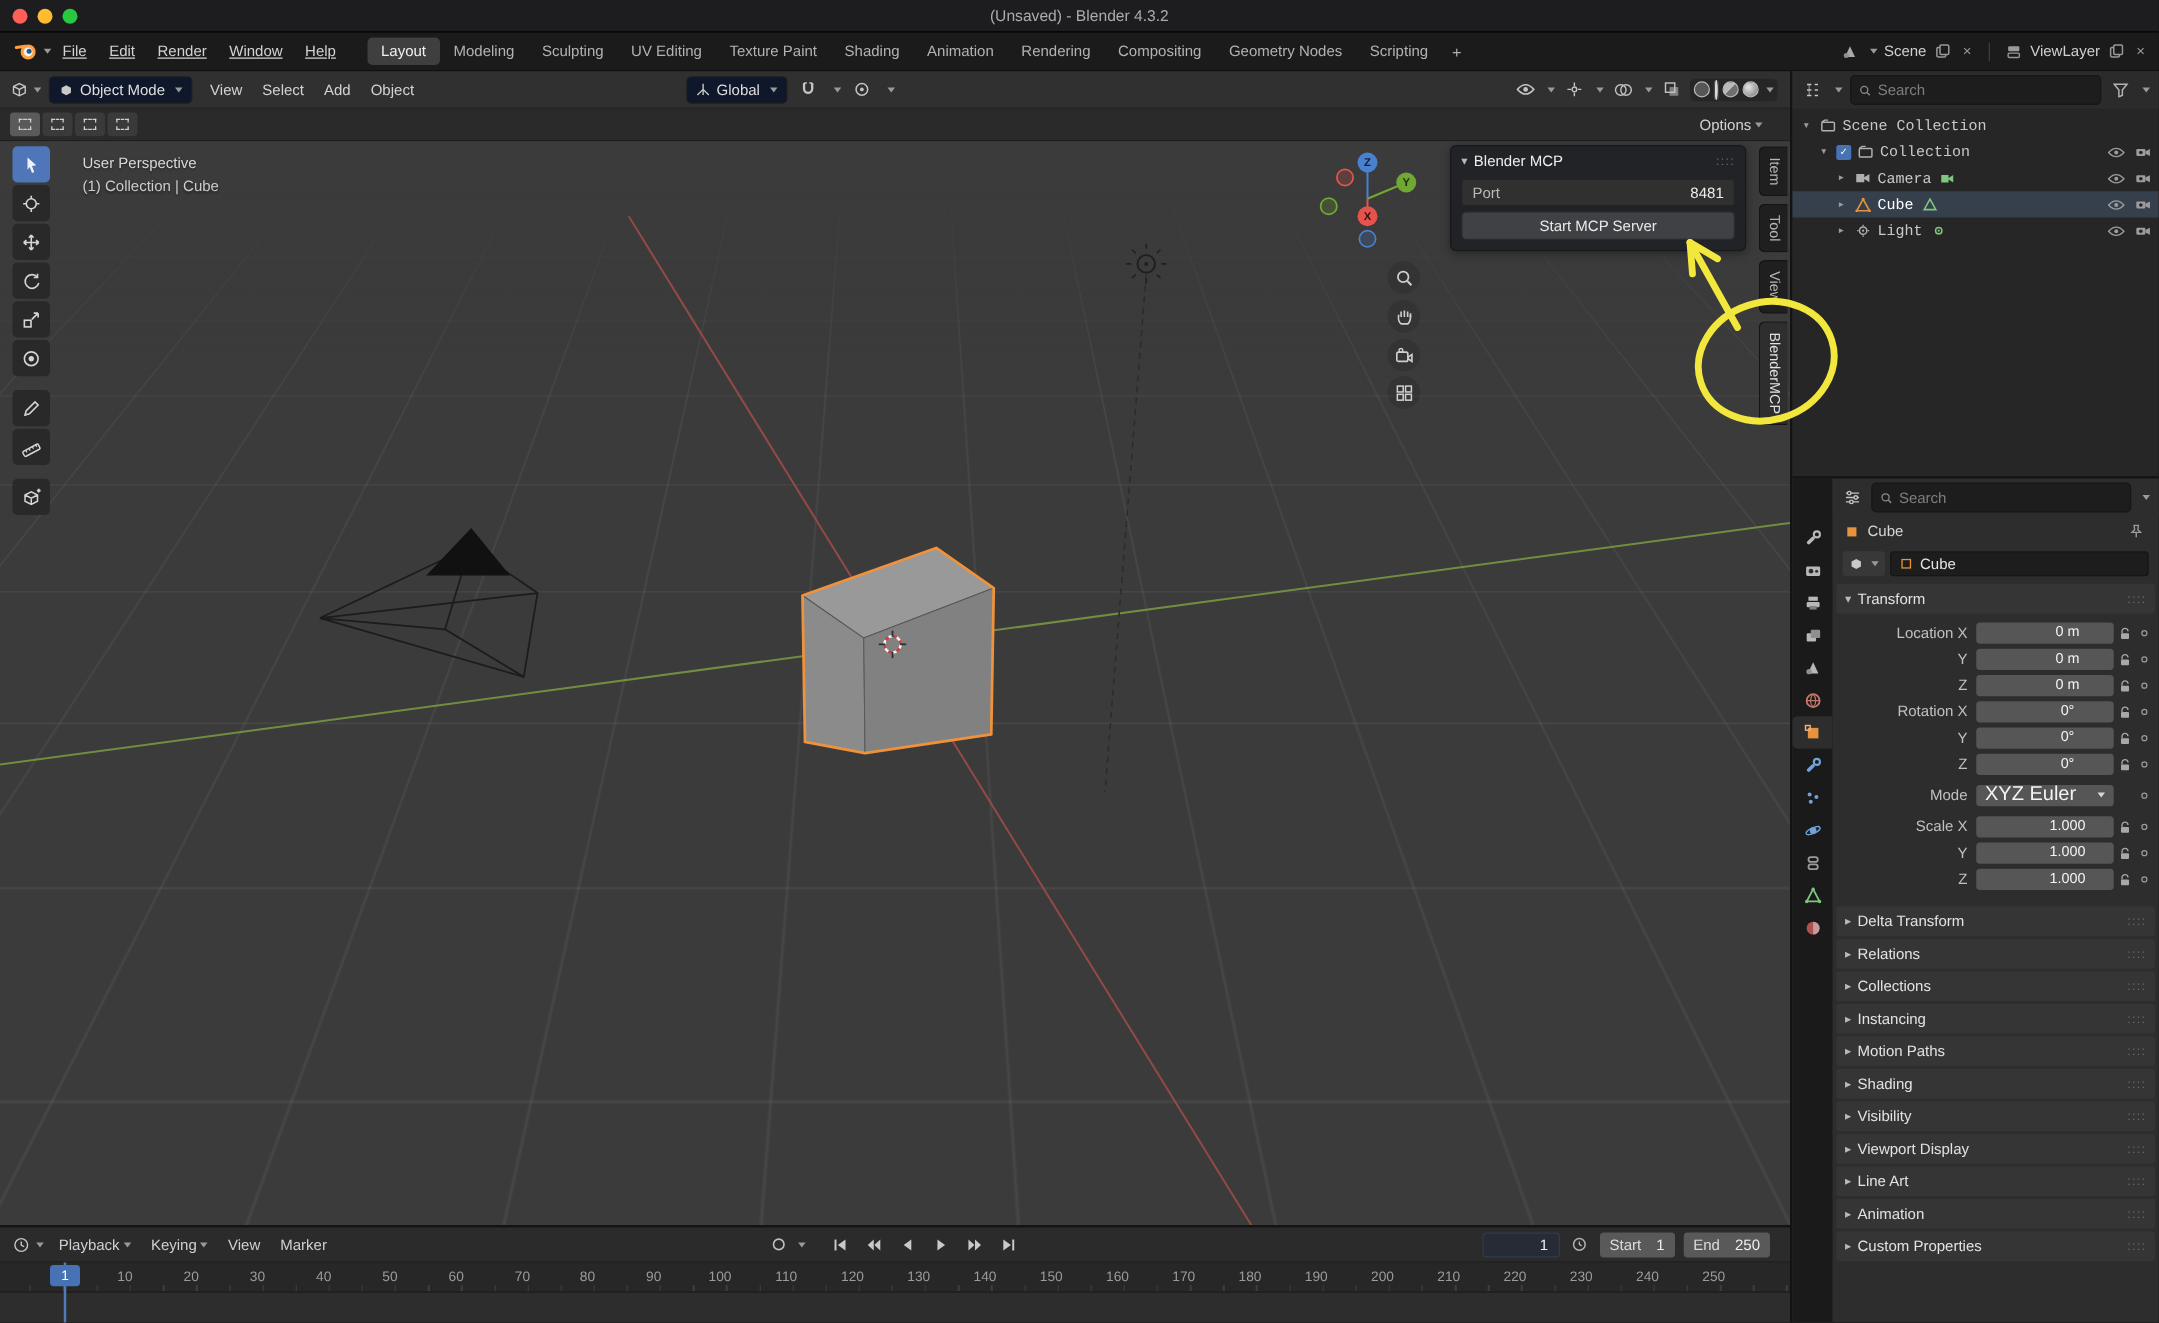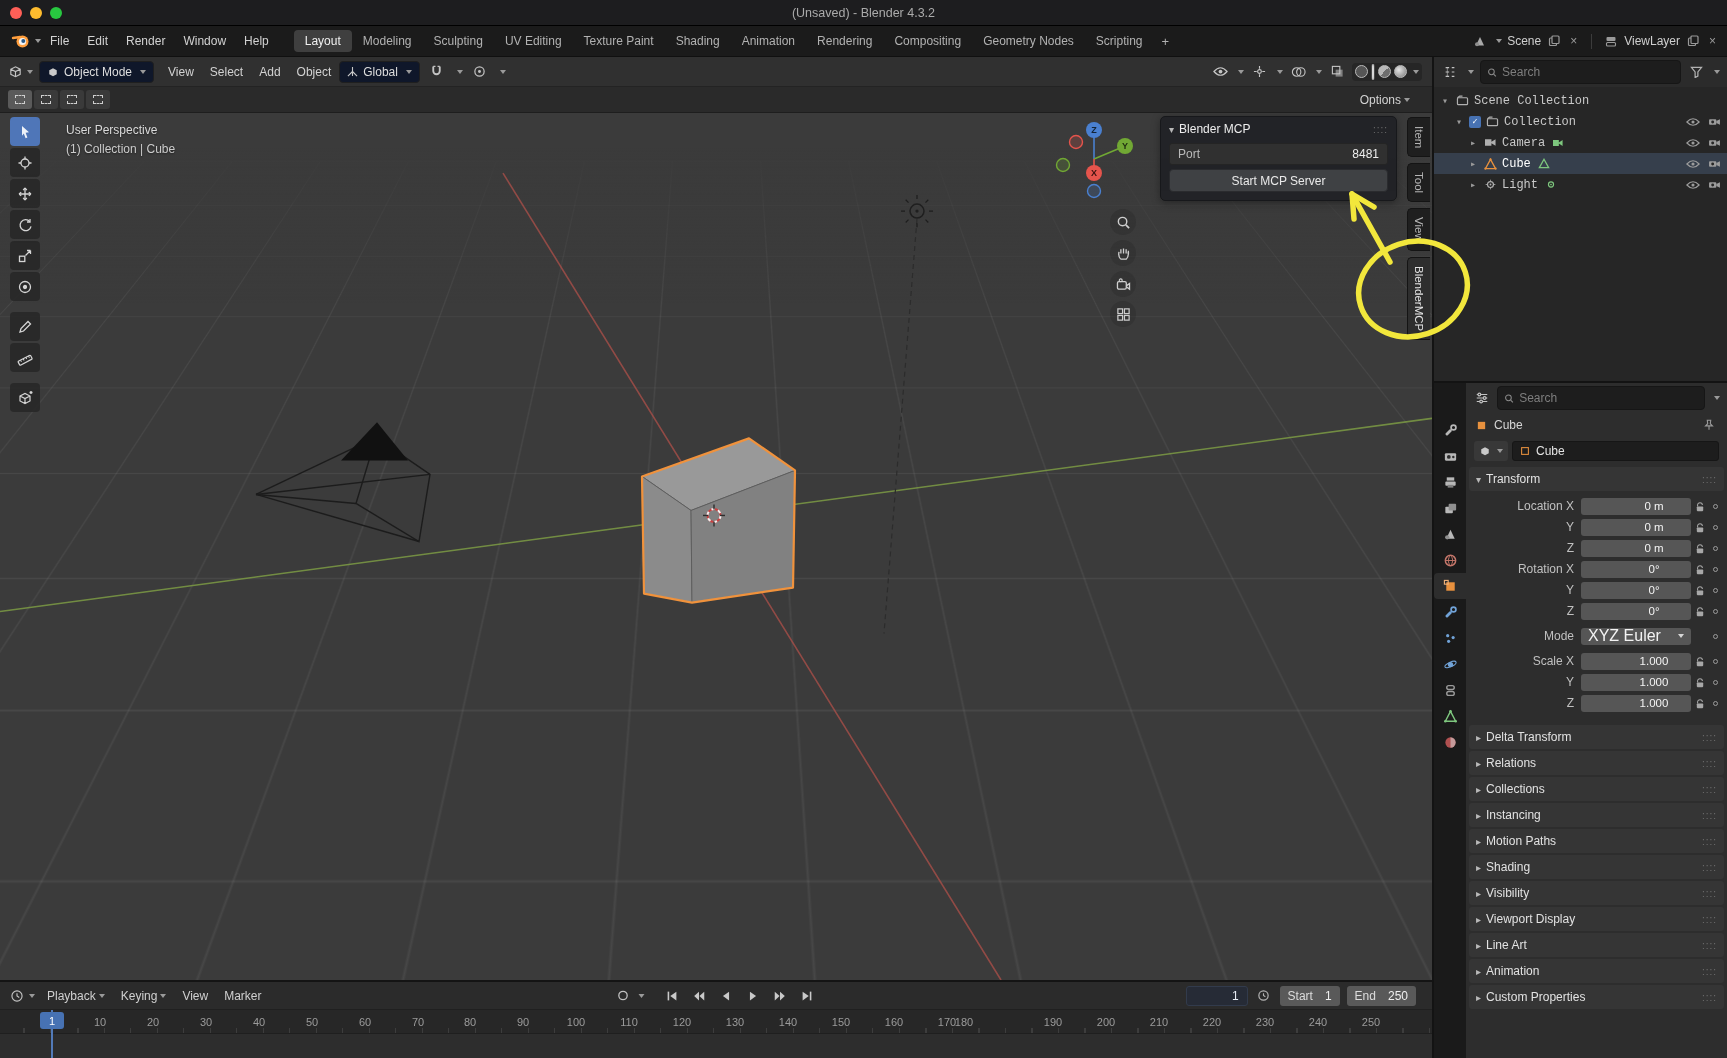--- a/index.html
+++ b/index.html
@@ -10,42 +10,42 @@
   
   .titlebar { height:26px; background:#1d1d1f; display:flex; align-items:center; position:relative; flex:0 0 auto; border-bottom:1px solid #000; }
   .lights { display:flex; gap:8px; margin-left:10px; }
   .light { width:12px; height:12px; border-radius:50%; }
   .light.r { background:#ff5f57; } .light.y { background:#febc2e; } .light.g { background:#28c840; }
   .win-title { position:absolute; left:0; right:0; text-align:center; color:#ababab; font-size:12.5px; pointer-events:none; }
 
   
   .menubar { height:31px; background:#1b1b1b; display:flex; align-items:center; padding:0 8px; flex:0 0 auto; border-bottom:1px solid #101010; }
   .blender-logo { width:24px; height:20px; display:flex; align-items:center; justify-content:center; }
-  .menu-item { padding:0 9px; line-height:22px; color:#d2d2d2; border-radius:3px; cursor:default; }
+  .menu-item { padding:0 9px; line-height:22px; color:#d2d2d2; border-radius:3px; cursor:default;text-decoration:underline; }
   .ws-tabs { display:flex; align-items:center; margin-left:16px; }
   .ws-tab { padding:0 11px; line-height:22px; border-radius:4px; color:#b2b2b2; white-space:nowrap; }
   .ws-tab[data-active="true"] { background:#3f3f3f; color:#f0f0f0; }
   .ws-add { padding:0 8px; color:#b2b2b2; font-size:13px; }
   .top-right { margin-left:auto; display:flex; align-items:center; gap:5px; }
   .chip { display:flex; align-items:center; gap:4px; color:#cfcfcf; }
   .crt { display:inline-block; width:0; height:0; border-left:3.5px solid transparent; border-right:3.5px solid transparent; border-top:4px solid #9a9a9a; margin-left:3px; }
   .x-btn { color:#9a9a9a; padding:0 3px; font-size:12px; }
   .vsep { width:1px; height:15px; background:#3c3c3c; margin:0 6px; }
   .mini-ic { display:inline-flex; align-items:center; justify-content:center; width:16px; height:16px; }
 
   
   .workrow { flex:1; display:flex; min-height:0; }
   .left-col { flex:1; display:flex; flex-direction:column; min-width:0; }
   .right-col { width:295px; flex:0 0 295px; display:flex; flex-direction:column; border-left:2px solid #131313; background:#262626; }
 
   
   .vp-header { height:30px; background:#303030; display:flex; align-items:center; padding:0 6px; flex:0 0 auto; border-bottom:1px solid #232323; }
   .dd-pill { display:flex; align-items:center; gap:5px; background:#0f172a; border:1px solid #1f1f1f; border-radius:4px; height:22px; padding:0 7px; color:#dedede; }
   .hdr-menu { padding:0 8px; line-height:22px; color:#d2d2d2; border-radius:3px; }
-  .vph-center { display:flex; align-items:center; gap:8px; }
+  .vph-center { display:flex; align-items:center; gap:8px; margin-left:210px; }
   .vph-right { display:flex; align-items:center; gap:6px; margin-left:auto; padding-right:4px; }
   .ib { display:inline-flex; align-items:center; justify-content:center; width:18px; height:18px; }
   .shade-group { display:flex; align-items:center; background:#262626; border-radius:4px; padding:1px 3px; gap:3px; }
   .shade-dot { width:13px; height:13px; border-radius:50%; border:1.3px solid #b9b9b9; }
   .shade-dot.solid { background:#d9d9d9; border-color:#d9d9d9; }
   .shade-dot.wrap { background:#565656; }
   .shade-active { background:#4a4a4a; border-radius:3px; padding:1px; }
 
   
   .vp-subheader { height:26px; background:#2a2a2a; display:flex; align-items:center; padding:0 8px; flex:0 0 auto; border-bottom:1px solid #1e1e1e; }
@@ -637,21 +637,21 @@
             <span class="tick" style="left: 470px;">80</span>
             <span class="tick" style="left: 523px;">90</span>
             <span class="tick" style="left: 576px;">100</span>
             <span class="tick" style="left: 629px;">110</span>
             <span class="tick" style="left: 682px;">120</span>
             <span class="tick" style="left: 735px;">130</span>
             <span class="tick" style="left: 788px;">140</span>
             <span class="tick" style="left: 841px;">150</span>
             <span class="tick" style="left: 894px;">160</span>
             <span class="tick" style="left: 947px;">170</span>
-            <span class="tick" style="left: 964px;">180</span>
+            <span class="tick" style="left: 1000px;">180</span>
             <span class="tick" style="left: 1053px;">190</span>
             <span class="tick" style="left: 1106px;">200</span>
             <span class="tick" style="left: 1159px;">210</span>
             <span class="tick" style="left: 1212px;">220</span>
             <span class="tick" style="left: 1265px;">230</span>
             <span class="tick" style="left: 1318px;">240</span>
             <span class="tick" style="left: 1371px;">250</span>
           </div>
         <div class="tl-track"></div>
         <div class="playhead-line" style="left: 51px;"></div>

